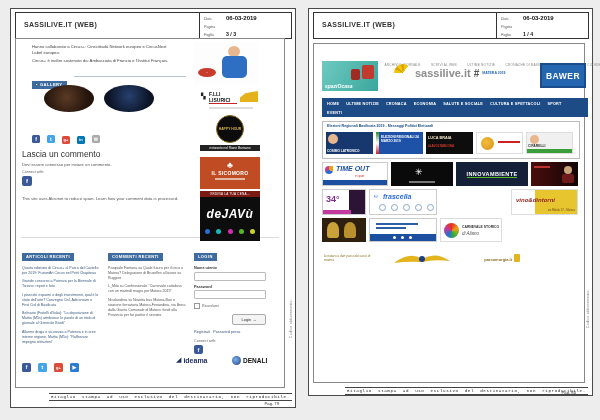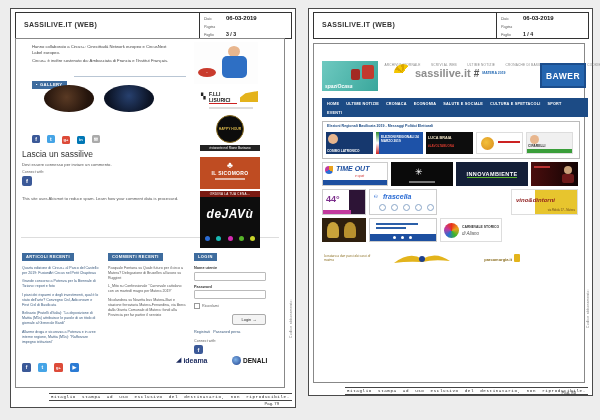--- a/index.html
+++ b/index.html
@@ -96,21 +96,21 @@
     <div class="oval" style="left:88px;top:46px;width:50px;height:27px;background:radial-gradient(circle at 50% 40%,#27406e,#0c1426 70%);"></div>
 
     <div class="abs" style="left:16px;top:88px;">
       <span class="share" style="background:#3b5998;">f</span>
       <span class="share" style="background:#45a4e6;">t</span>
       <span class="share" style="background:#dd4b39;font-size:4px;">g+</span>
       <span class="share" style="background:#0077b5;font-size:4px;">in</span>
       <span class="share" style="background:#aaa;">✉</span>
     </div>
 
-    <div class="h-comment" style="left:6px;top:110px;">Lascia un sassilive</div>
+    <div class="h-comment" style="left:6px;top:110px;">Lascia un commento</div>
     <div class="abs small" style="left:6px;top:123px;">Devi essere connesso per inviare un commento.</div>
     <div class="abs xsmall" style="left:6px;top:131px;">Connect with:</div>
     <div class="fbtile abs" style="left:6px;top:137px;width:10px;height:10px;font-size:6px;">f</div>
     <div class="abs small" style="left:6px;top:157px;width:230px;">This site uses Akismet to reduce spam. Learn how your comment data is processed.</div>
 
     <div class="tagline" style="left:5px;top:198px;width:258px;background:#ddd;"></div>
 
     <div class="col" style="left:6px;top:205px;">
       <span class="bluetag">ARTICOLI RECENTI</span>
       <div class="item">Quarta edizione di Circus+ al Parco del Castello per 2019: FusionArt Circus nel Petit Chapiteau</div>
@@ -161,21 +161,21 @@
       </div>
 
       <div class="sicomoro" style="margin-top:6px;height:32px;position:relative;">
         <div style="font-size:9px;padding-top:3px;">♣</div>
         <div style="font-size:5px;font-weight:bold;letter-spacing:.3px;">IL SICOMORO</div>
         <div style="height:2px;width:30px;background:rgba(255,255,255,.6);margin:2px auto 0;"></div>
       </div>
 
       <div style="margin-top:2px;height:6px;background:#7a1a12;color:#fff;font-size:3px;display:flex;align-items:center;justify-content:center;letter-spacing:.3px;">ORDINA LA TUA CENA...</div>
 
-      <div class="dejavu" style="height:51px;position:relative;">
+      <div class="dejavu" style="height:44px;position:relative;">
         <div style="font-size:12px;font-weight:bold;font-style:italic;padding-top:10px;letter-spacing:.5px;">deJAVù</div>
         <div style="position:absolute;bottom:3px;left:0;width:100%;">
           <span class="dot" style="background:#2b6cd4;"></span>
           <span class="dot" style="background:#19b9b4;"></span>
           <span class="dot" style="background:#d42bb0;"></span>
           <span class="dot" style="background:#57b52a;"></span>
           <span class="dot" style="background:#c9d42b;"></span>
         </div>
       </div>
     </div>
@@ -306,21 +306,21 @@
     <div class="adbox" style="left:142px;top:118px;width:72px;height:24px;background:#141f38;display:flex;align-items:center;justify-content:center;">
       <span style="color:#fff;font-size:5.5px;font-weight:bold;letter-spacing:.4px;border-bottom:1px solid #57b52a;">INNOVAMBIENTE</span>
     </div>
     <div class="adbox" style="left:217px;top:118px;width:47px;height:24px;background:linear-gradient(90deg,#4a0d0d,#120404);">
       <span style="position:absolute;right:6px;top:4px;width:8px;height:8px;border-radius:50%;background:#caa27a;"></span>
       <span style="position:absolute;right:4px;top:12px;width:12px;height:9px;background:#6e1a1a;border-radius:2px;"></span>
       <span style="position:absolute;left:3px;top:4px;width:16px;height:2px;background:#b33;"></span>
     </div>
 
     <div class="adbox" style="left:8px;top:145px;width:44px;height:26px;background:#fff;border:1px solid #ccc;">
-      <span style="position:absolute;left:3px;top:4px;font-size:9px;font-weight:bold;color:#7b2d8b;">44°</span>
+      <span style="position:absolute;left:3px;top:4px;font-size:9px;font-weight:bold;color:#7b2d8b;">34°</span>
       <span style="position:absolute;right:0;top:0;width:16px;height:100%;background:#2d1436;"></span>
       <span style="position:absolute;left:0;bottom:0;width:28px;height:4px;background:#c23a9e;"></span>
     </div>
     <div class="adbox" style="left:55px;top:145px;width:68px;height:26px;background:#fff;border:1px solid #ccc;">
       <span style="position:absolute;left:4px;top:3px;font-size:6px;color:#2b6cd4;font-weight:bold;">℮</span>
       <span style="position:absolute;left:13px;top:3px;font-size:7px;font-weight:bold;font-style:italic;color:#2b6cd4;">frascella</span>
       <span style="position:absolute;left:8px;bottom:3px;display:flex;gap:3px;">
         <span class="dot" style="border:1px solid #8aa6c8;background:#fff;width:5px;height:5px;"></span>
         <span class="dot" style="border:1px solid #8aa6c8;background:#fff;width:5px;height:5px;"></span>
         <span class="dot" style="border:1px solid #8aa6c8;background:#fff;width:5px;height:5px;"></span>

